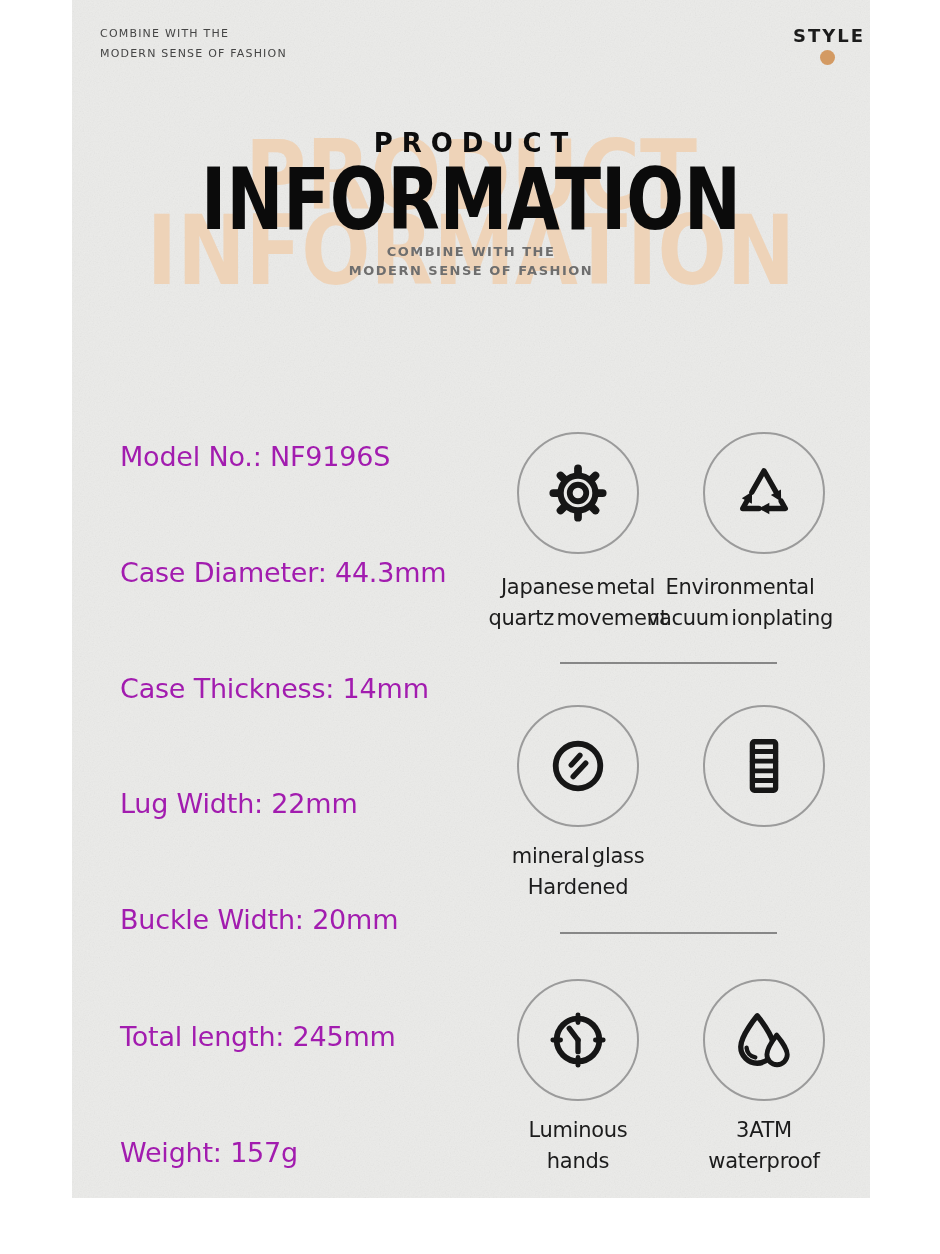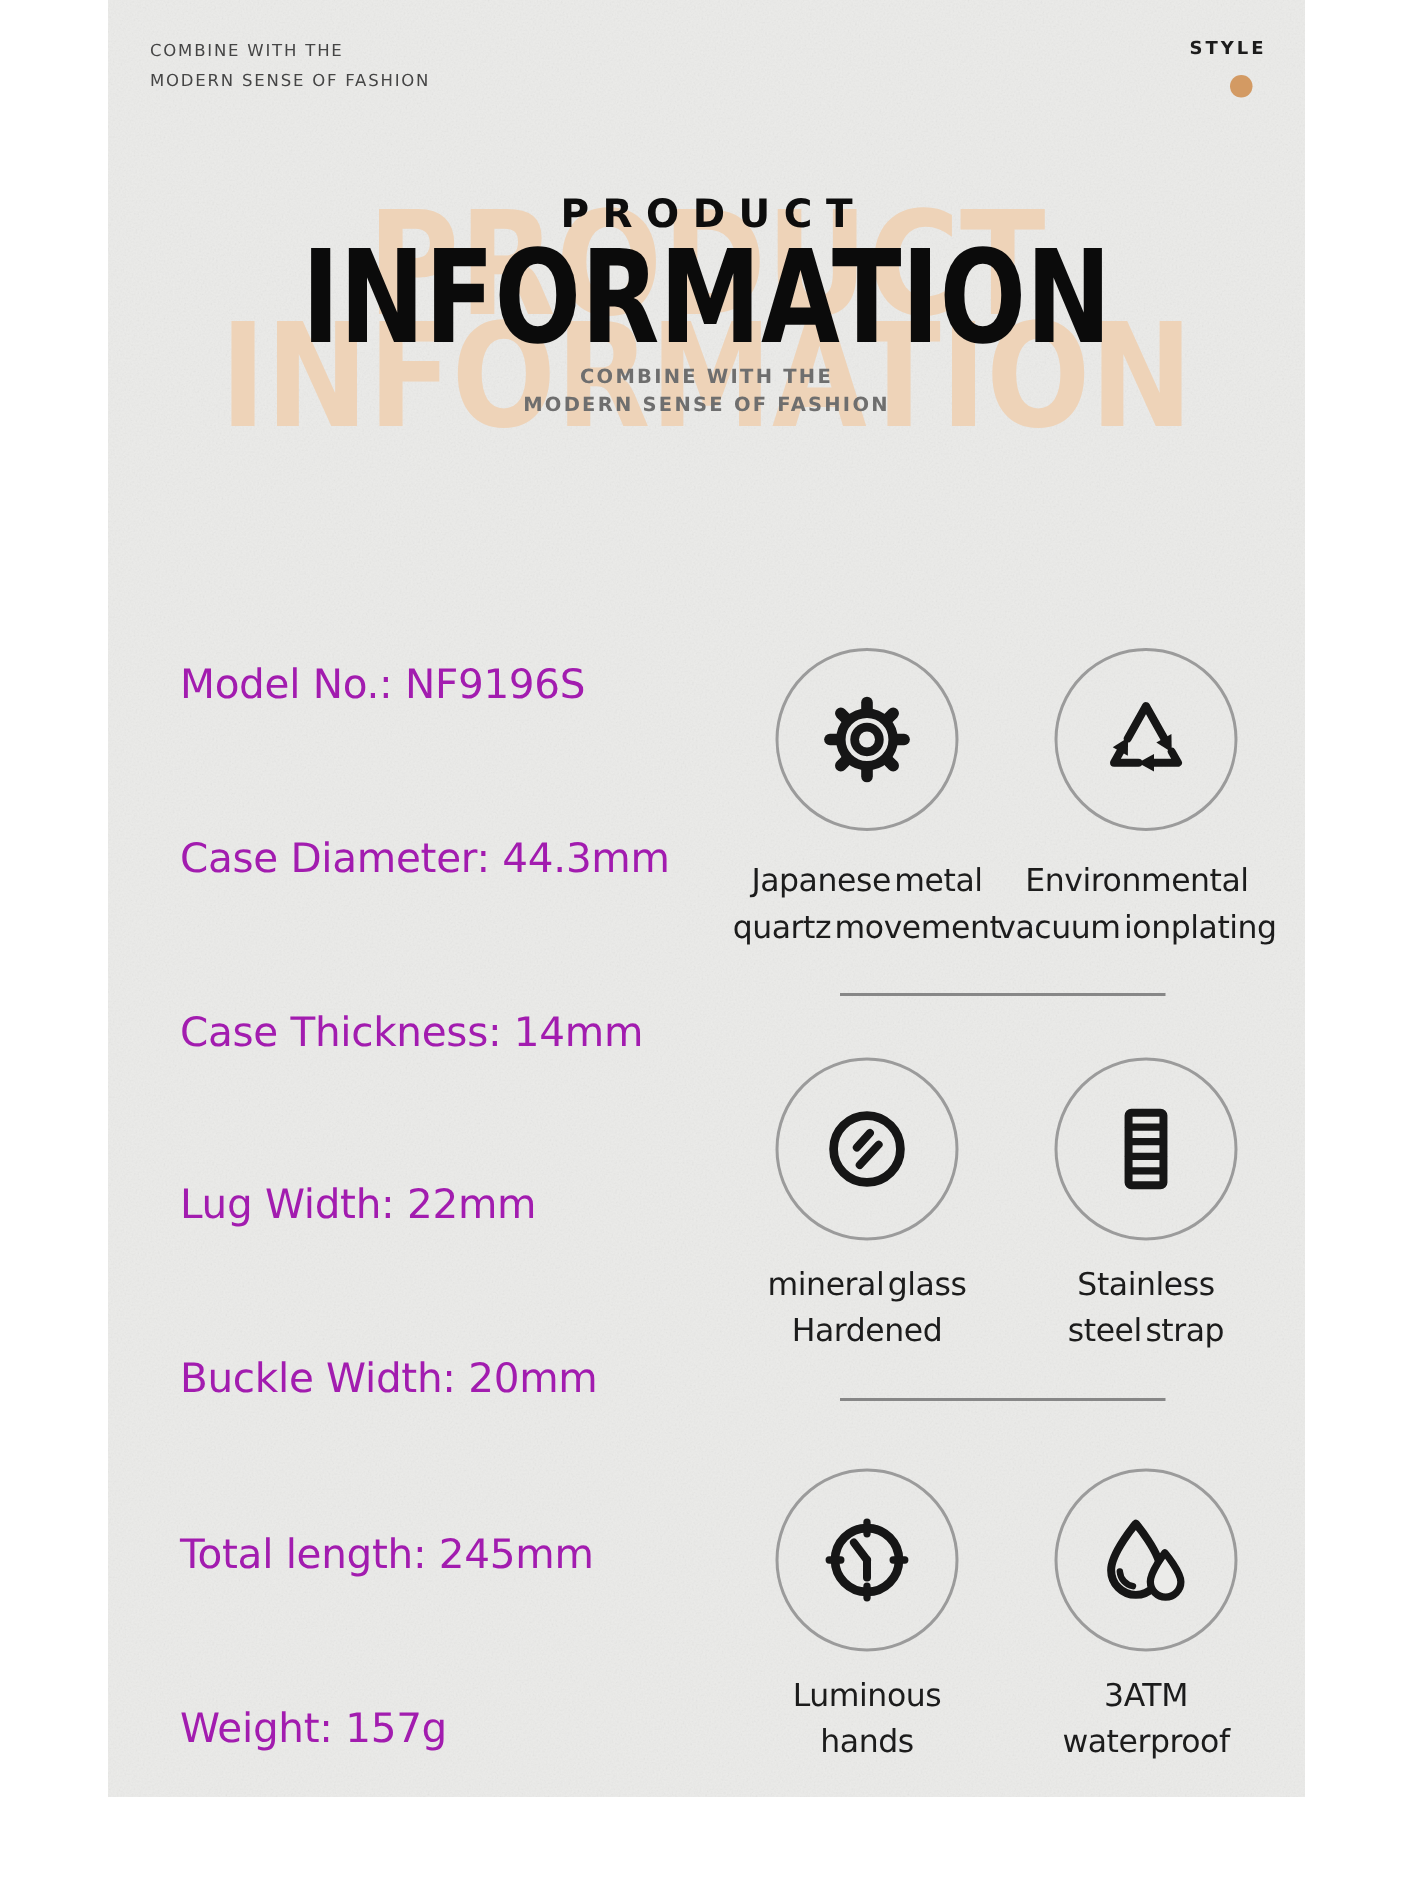--- a/index.html
+++ b/index.html
@@ -3,21 +3,21 @@
 <meta charset="utf-8">
 <style>
   * { margin:0; padding:0; box-sizing:border-box; }
   body { background:#fff; font-family:"DejaVu Sans", sans-serif; }
   .page { position:relative; width:940px; height:1198px; background:#ffffff; overflow:hidden; margin:0 auto; }
   .panel { position:absolute; left:72px; top:0; width:798px; height:1254px; background:#ebebe9; }
   .noise { position:absolute; left:0; top:0; opacity:.12; }
 
   .tagline { position:absolute; left:100px; top:24px; font-size:11px; color:#454545;
              letter-spacing:1.2px; line-height:20px; z-index:4; }
-  .style-label { position:absolute; left:793px; top:25px; font-size:12px; font-weight:bold;
+  .style-label { position:absolute; left:793px; top:25px; font-size:18px; font-weight:bold;
                  letter-spacing:2px; color:#1c1c1c; z-index:4; }
   .style-dot { position:absolute; left:820px; top:50px; width:15px; height:15px;
                border-radius:50%; background:#d39a63; z-index:4; }
 
   .center-line { position:absolute; left:72px; width:798px; text-align:center; white-space:nowrap; }
   .echo { color:#eed3b8; font-weight:bold; line-height:1; z-index:1; }
   .echo-kicker { top:128px; font-size:96px; letter-spacing:0; transform:scaleX(.87); transform-origin:center; }
   .echo-main   { top:203px; font-size:96px; transform:scaleX(.85); transform-origin:center; }
   .kicker { top:128px; font-size:26px; font-weight:bold; letter-spacing:9px; text-indent:9px;
             color:#0d0d0d; z-index:2; }
@@ -96,21 +96,21 @@
       <path class="icon-stroke" d="M32 9 L54 48 L10 48 Z" stroke-width="5.5" stroke-dasharray="26 10"></path>
       <polygon points="49.7,40.8 39.1,34.1 49.5,28.3" fill="#161616"></polygon>
       <polygon points="26.5,48 37.5,42 37.5,54" fill="#161616"></polygon>
       <polygon points="19.7,30.7 19.5,43.2 9.1,37.4" fill="#161616"></polygon>
     </svg>
   </div>
   <div class="feature-label" style="left:468px; top:572px">
     <div>Japanese metal</div>
     <div>quartz movement</div>
   </div>
-  <div class="feature-label" style="left:648px; top:572px">
+  <div class="feature-label" style="left:630px; top:572px">
     <div>Environmental</div>
     <div>vacuum ionplating</div>
   </div>
 
   <div class="divider" style="top:662px"></div>
 
   <div class="feature-circle" style="left:517px; top:705px">
     <svg width="62" height="62" viewBox="0 0 64 64">
       <g class="icon-stroke">
         <circle cx="32" cy="32" r="23" stroke-width="6"></circle>
@@ -126,24 +126,20 @@
         <line x1="20" y1="17" x2="44" y2="17" stroke-width="5"></line>
         <line x1="20" y1="27" x2="44" y2="27" stroke-width="5"></line>
         <line x1="20" y1="37" x2="44" y2="37" stroke-width="5"></line>
         <line x1="20" y1="47" x2="44" y2="47" stroke-width="5"></line>
       </g>
     </svg>
   </div>
   <div class="feature-label" style="left:468px; top:841px">
     <div>mineral glass</div>
     <div>Hardened</div>
-  </div>
-  <div class="feature-label" style="left:654px; top:841px">
-    <div>Stainless</div>
-    <div>steel strap</div>
   </div>
 
   <div class="divider" style="top:932px"></div>
 
   <div class="feature-circle" style="left:517px; top:979px">
     <svg width="62" height="62" viewBox="0 0 64 64">
       <g class="icon-stroke">
         <circle cx="32" cy="32" r="22" stroke-width="6"></circle>
         <line x1="32" y1="6" x2="32" y2="14" stroke-width="5"></line>
         <line x1="32" y1="50" x2="32" y2="58" stroke-width="5"></line>

